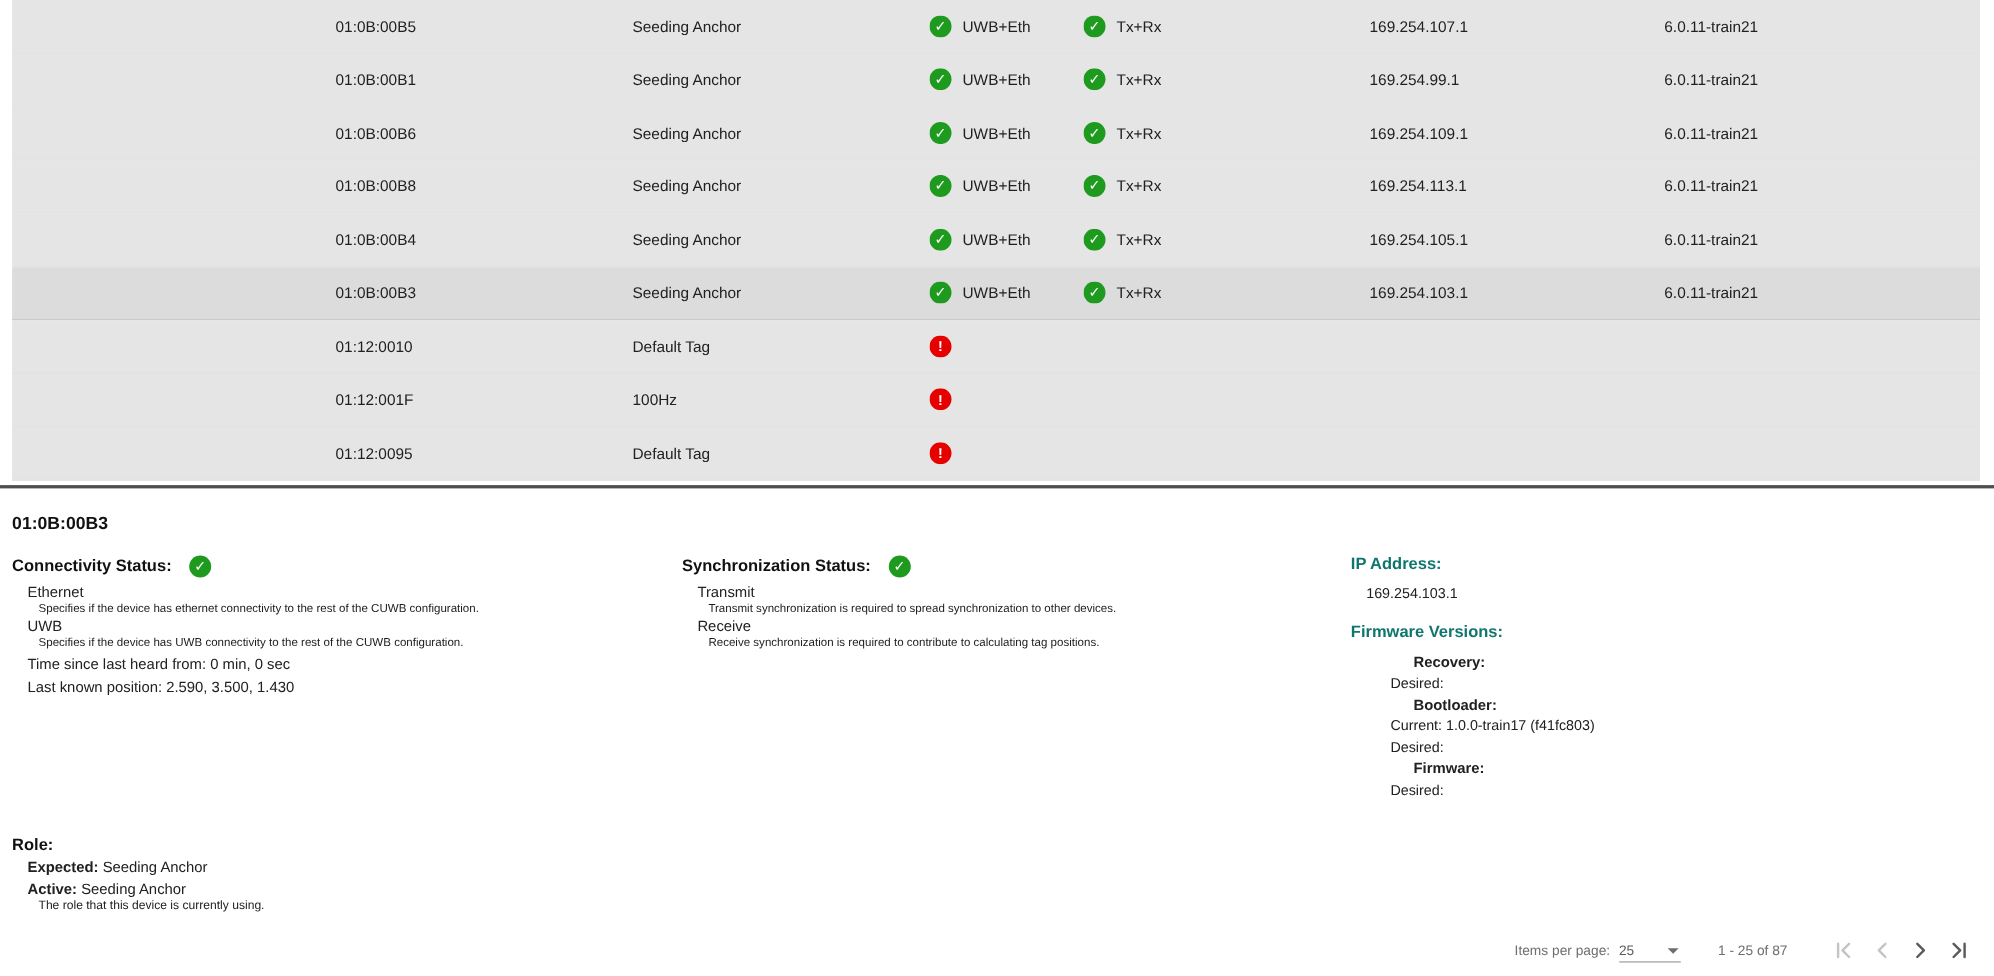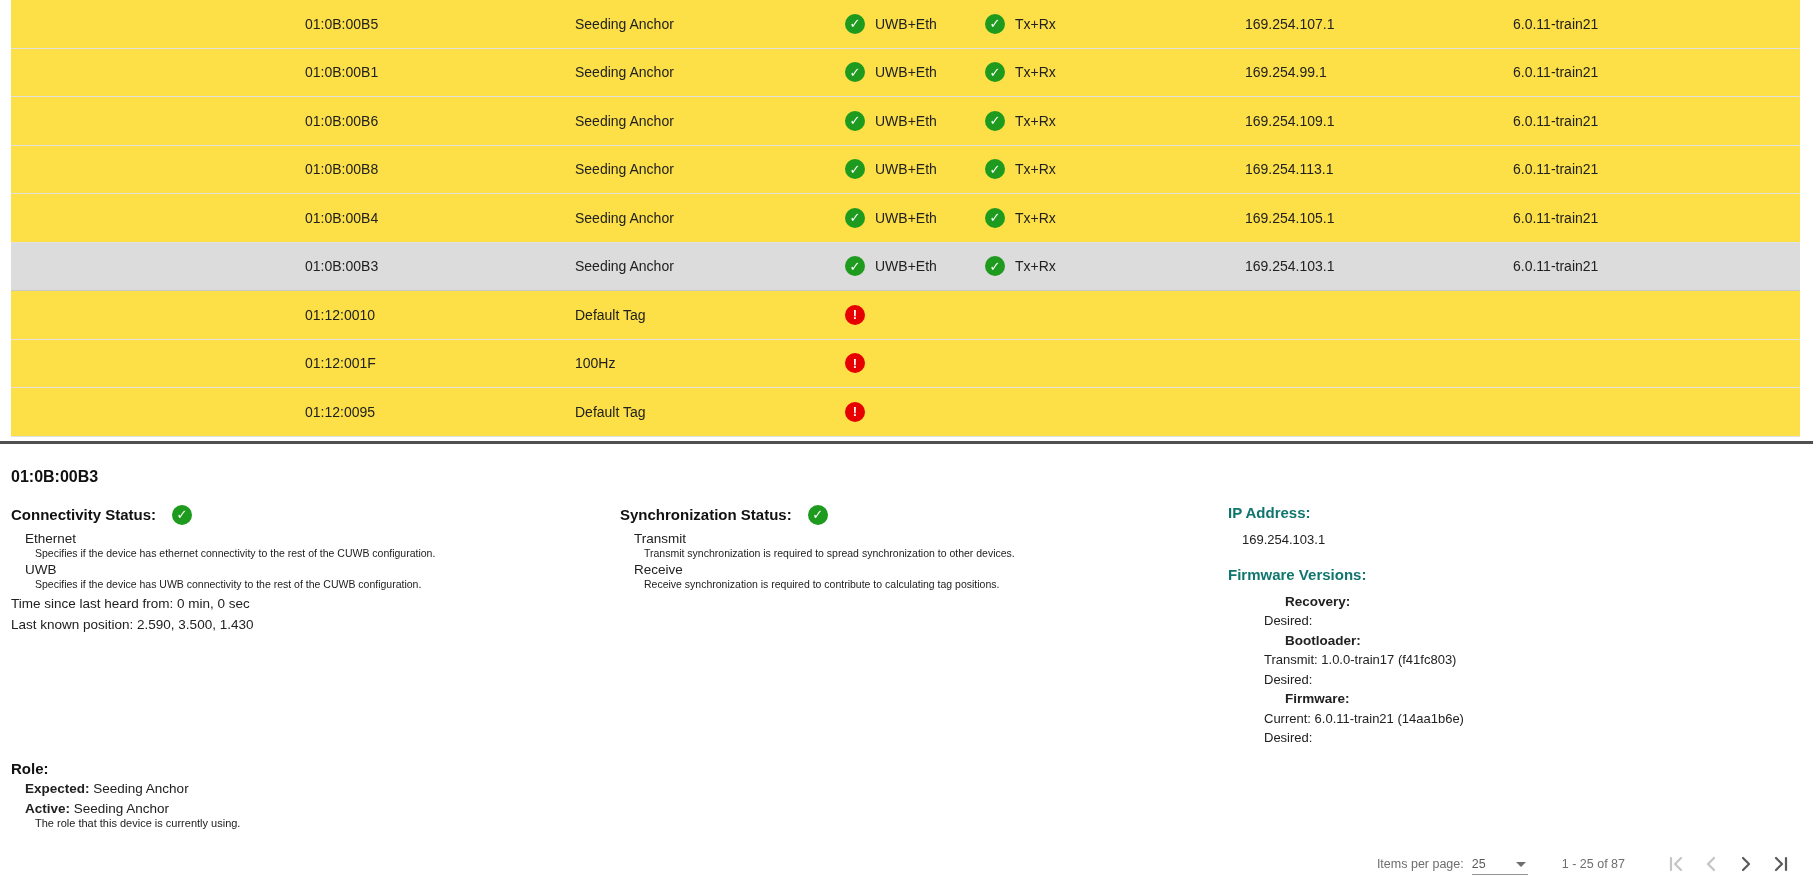--- a/index.html
+++ b/index.html
@@ -2,21 +2,21 @@
 <html style="--ok: #1e9b1e; --err: #e60000;"><head>
 <meta charset="utf-8">
 <style>
   * { margin:0; padding:0; box-sizing:border-box; }
   html,body { width:1813px; height:887px; background:#ffffff; overflow:hidden;
               font-family:"Liberation Sans","DejaVu Sans",sans-serif; color:#212121; }
 
   
   .table-wrap { margin:0 13px 0 11px; }
   .row { display:flex; align-items:center; height:48.5px; border-bottom:1px solid #e1e1e1;
-         background:#fde047; font-size:14px; }
+         background:#e5e5e5; font-size:14px; }
   .row.selected { background:#dcdcdc; border-bottom-color:#c9c9c9; }
   .cell { white-space:nowrap; overflow:hidden; }
   .c-img  { width:294px; }
   .c-dev  { width:270px; }
   .c-role { width:270px; }
   .c-conn { width:140px; display:flex; align-items:center; }
   .c-sync { width:260px; display:flex; align-items:center; }
   .c-ip   { width:268px; }
   .c-ver  { flex:1; }
 
@@ -40,21 +40,21 @@
   .col.sync  { left:620px;  width:590px; }
   .col.right { left:1228px; width:560px; }
   .role-sec  { position:absolute; left:11px; top:316px; }
 
   .sec-head { display:flex; align-items:center; height:22px; margin-bottom:4px; }
   .sec-title { font-size:15px; font-weight:bold; color:#111; }
   .sec-head .sicon { margin-left:16px; margin-right:0; }
 
   .item-label { font-size:13.5px; margin-left:14px; line-height:17px; margin-top:1px; }
   .item-desc  { font-size:10.5px; margin-left:24px; line-height:13px; color:#1c1c1c; }
-  .plain      { font-size:13.5px; line-height:17px; margin-top:4px; }
+  .plain      { font-size:13.5px; margin-left:14px; line-height:17px; margin-top:4px; }
 
   .right .heading { font-size:15px; font-weight:bold; color:#0f766e; height:18px; }
   .ip-value  { font-size:13px; margin:10px 0 0 14px; height:16px; }
   .fw-heading { margin-top:18px; }
   .fw-sections { margin-top:8px; }
   .fw-name    { font-size:13.5px; font-weight:bold; margin-left:14px; line-height:19.5px;padding-left:43px; }
   .fw-line    { font-size:13px; margin-left:36px; line-height:19.5px; }
 
   .role-head { font-size:15px; font-weight:bold; color:#111; }
   .role-line { font-size:13.5px; margin:3px 0 0 14px; line-height:17px; }
@@ -267,26 +267,25 @@
     <div class="heading">IP Address:</div>
     <div class="ip-value">169.254.103.1</div>
     <div class="heading fw-heading">Firmware Versions:</div>
     <div class="fw-sections">
         <div>
     <div class="fw-name">Recovery:</div>
     <div class="fw-line">Desired:</div>
   </div>
         <div>
     <div class="fw-name">Bootloader:</div>
-    <div class="fw-line">Transmit: 1.0.0-train17 (f41fc803)</div>
+    <div class="fw-line">Current: 1.0.0-train17 (f41fc803)</div>
     <div class="fw-line">Desired:</div>
   </div>
         <div>
     <div class="fw-name">Firmware:</div>
-    <div class="fw-line">Current: 6.0.11-train21 (14aa1b6e)</div>
     <div class="fw-line">Desired:</div>
   </div>
       </div>
   </div>
 
   <div class="role-sec">
     <div class="role-head">Role:</div>
     <div class="role-line">
       <span class="lbl">Expected:</span>
       <span>Seeding Anchor</span>

